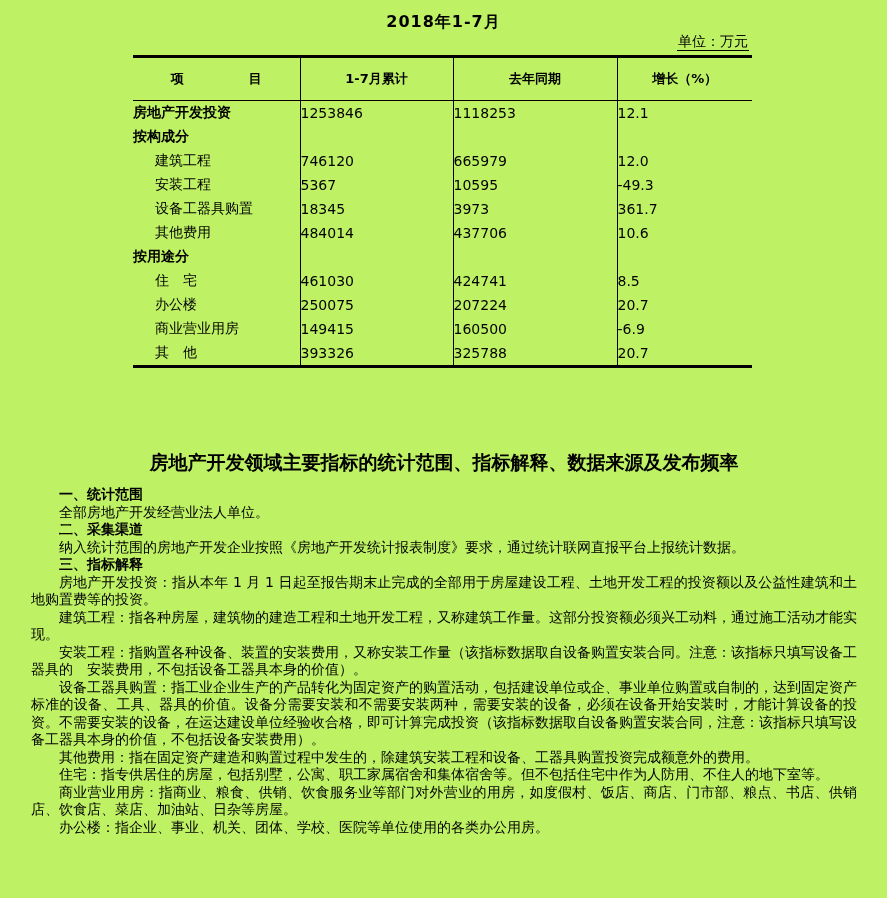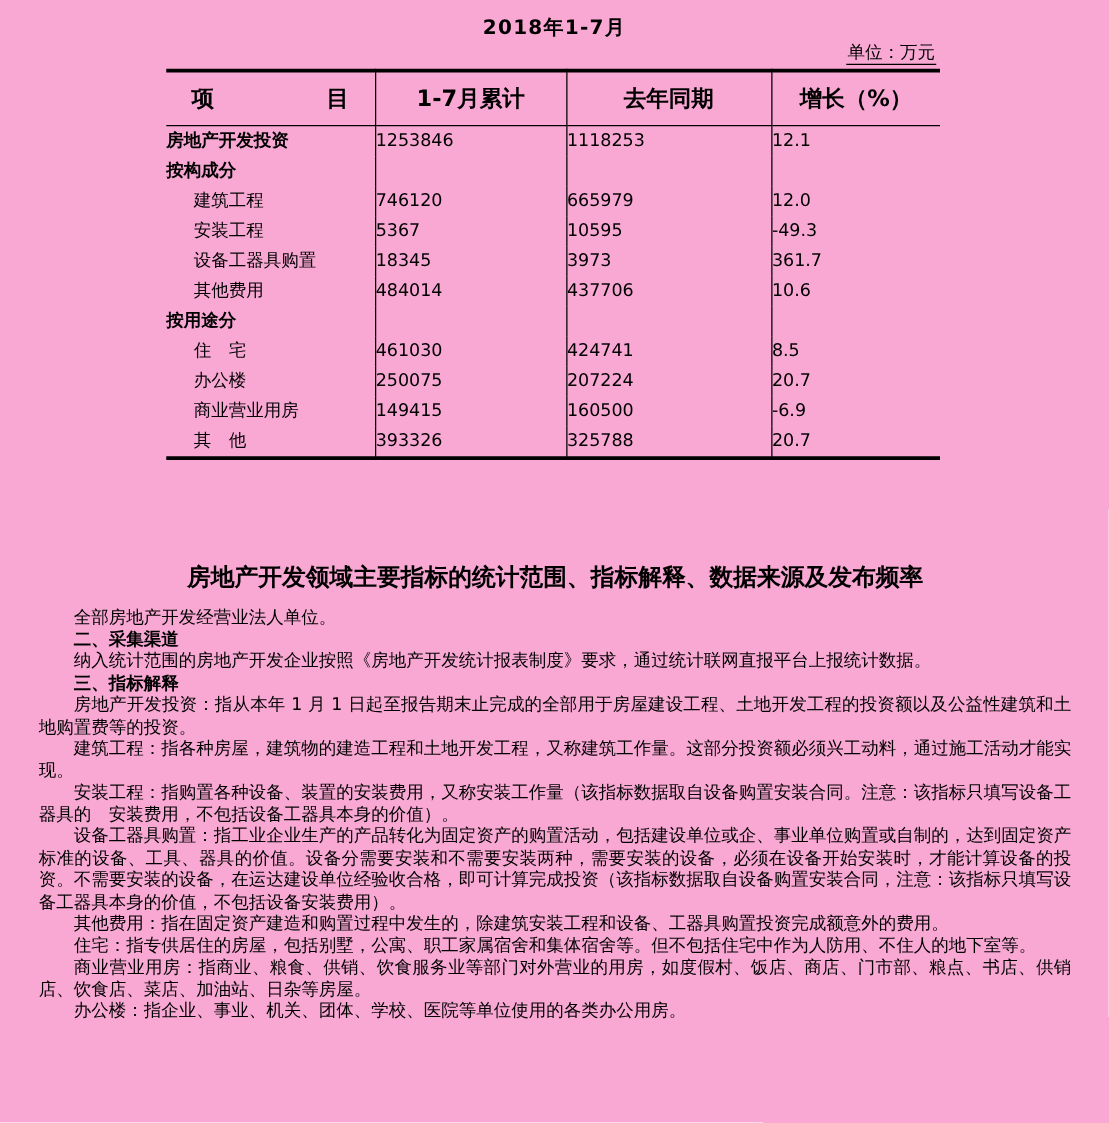--- a/index.html
+++ b/index.html
@@ -1,19 +1,19 @@
 <!DOCTYPE html>
 <html><head>
 <meta charset="utf-8">
 <style>
   html,body{margin:0;padding:0;background:#ffffff;}
   .page{
     position:relative;
     width:887px;height:898px;
-    background:#f9a8d4;color:#000000;
+    background:#bef264;color:#000000;
     font-family:"DejaVu Sans", sans-serif;
     overflow:hidden;
   }
   
   .doc-title{
     position:absolute;top:12px;left:0;width:887px;
     text-align:center;font-size:16px;font-weight:bold;letter-spacing:1px;
   }
   .unit-line{
     position:absolute;top:33px;left:130px;width:619px;
@@ -24,21 +24,21 @@
     position:absolute;top:55px;left:133px;width:619px;
     border-collapse:collapse;table-layout:fixed;
     border-top:3px solid #000;border-bottom:3px solid #000;
     font-size:14px;
   }
   table.stat col.c1{width:167px;}
   table.stat col.c2{width:153px;}
   table.stat col.c3{width:164px;}
   table.stat col.c4{width:135px;}
   table.stat th{
-    height:40px;font-size:18px;font-weight:bold;
+    height:40px;font-size:13px;font-weight:bold;
     border-bottom:1px solid #000;text-align:center;vertical-align:middle;
   }
   table.stat th.sep, table.stat td.sep{border-right:1px solid #000;}
   table.stat td{
     height:24px;padding:0;vertical-align:middle;white-space:pre;
   }
   td.lbl{text-align:left;padding-left:6px;}
   td.lbl.bold{font-weight:bold;margin-top:19px;}
   td.lbl.ind{padding-left:22px;}
   td.num{padding-right:12px;}
@@ -147,20 +147,21 @@
         <td class="lbl ind sep">其　他</td>
         <td class="num sep">393326</td>
         <td class="num sep">325788</td>
         <td class="num">20.7</td>
       </tr>
     </tbody>
   </table>
 
   <div class="notes">
     <div class="notes-heading">房地产开发领域主要指标的统计范围、指标解释、数据来源及发布频率</div>
+    <p class="subhead">一、统计范围</p>
     <p>全部房地产开发经营业法人单位。</p>
     <p class="subhead">二、采集渠道</p>
     <p>纳入统计范围的房地产开发企业按照《房地产开发统计报表制度》要求，通过统计联网直报平台上报统计数据。</p>
     <p class="subhead">三、指标解释</p>
     <p>房地产开发投资：指从本年 1 月 1 日起至报告期末止完成的全部用于房屋建设工程、土地开发工程的投资额以及公益性建筑和土地购置费等的投资。</p>
     <p>建筑工程：指各种房屋，建筑物的建造工程和土地开发工程，又称建筑工作量。这部分投资额必须兴工动料，通过施工活动才能实现。</p>
     <p>安装工程：指购置各种设备、装置的安装费用，又称安装工作量（该指标数据取自设备购置安装合同。注意：该指标只填写设备工器具的　安装费用，不包括设备工器具本身的价值）。</p>
     <p>设备工器具购置：指工业企业生产的产品转化为固定资产的购置活动，包括建设单位或企、事业单位购置或自制的，达到固定资产标准的设备、工具、器具的价值。设备分需要安装和不需要安装两种，需要安装的设备，必须在设备开始安装时，才能计算设备的投资。不需要安装的设备，在运达建设单位经验收合格，即可计算完成投资（该指标数据取自设备购置安装合同，注意：该指标只填写设备工器具本身的价值，不包括设备安装费用）。</p>
     <p>其他费用：指在固定资产建造和购置过程中发生的，除建筑安装工程和设备、工器具购置投资完成额意外的费用。</p>
     <p>住宅：指专供居住的房屋，包括别墅，公寓、职工家属宿舍和集体宿舍等。但不包括住宅中作为人防用、不住人的地下室等。</p>

